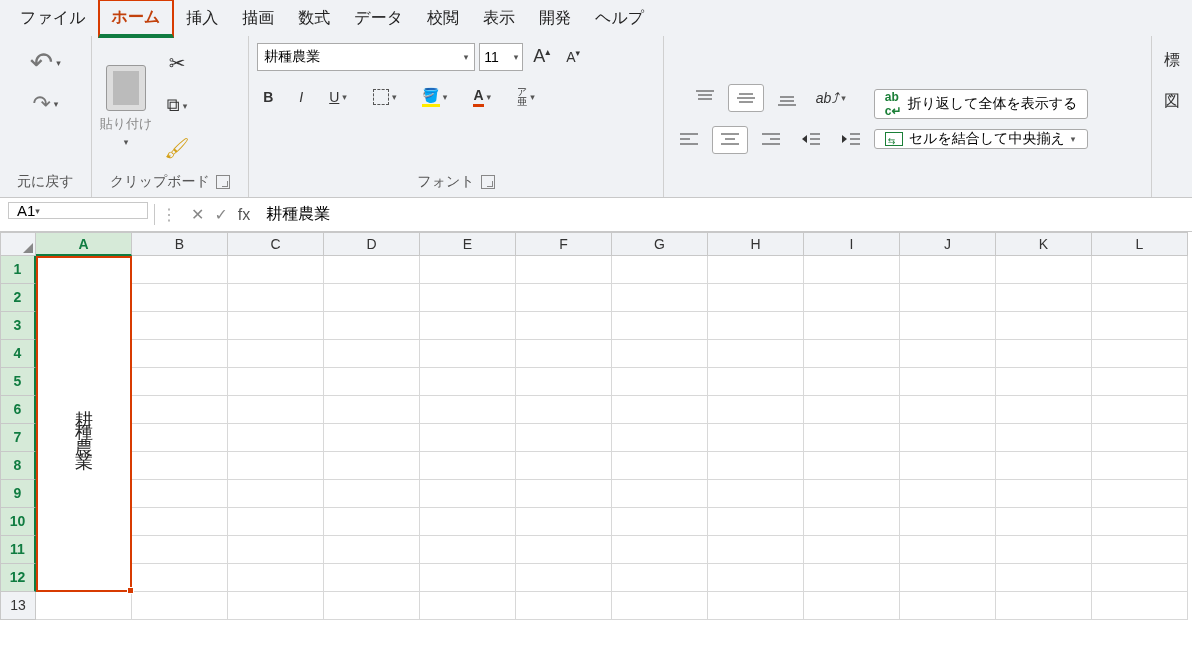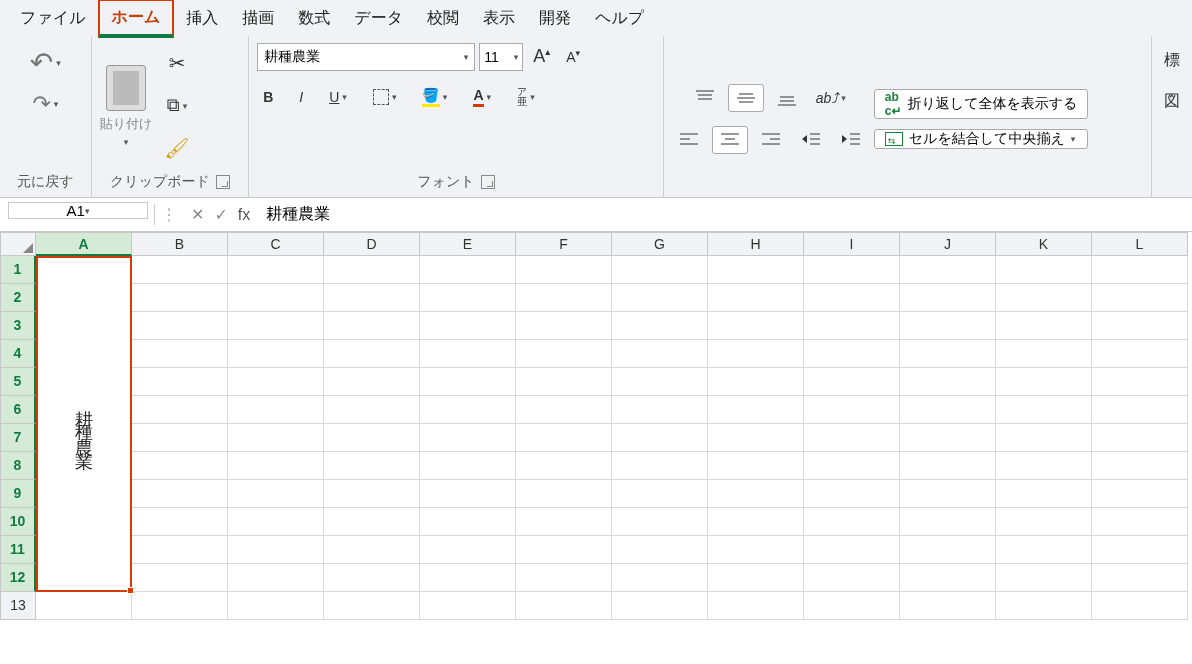--- a/index.html
+++ b/index.html
@@ -31,21 +31,21 @@
 .paste-icon { width: 40px; height: 46px; background: linear-gradient(#bbb,#bbb) center/26px 34px no-repeat, #ddd; border: 1px solid #999; border-radius: 3px; }
 
 .font-select { width: 218px; height: 28px; border: 1px solid #aaa; background: #fff; display: flex; align-items: center; padding: 0 6px; font-size: 14px; justify-content: space-between; }
 .size-select { width: 44px; height: 28px; border: 1px solid #aaa; background: #fff; display: flex; align-items: center; justify-content: space-between; padding: 0 4px; font-size: 14px; }
 .align-icon { width: 22px; height: 18px; }
 
 .wrap-btn { display: flex; align-items: center; gap: 6px; border: 1px solid #aaa; background: #fff; padding: 0 10px; font-size: 14px; border-radius: 3px; cursor: pointer; }
 
 
 .formula-bar { display: flex; height: 34px; border-bottom: 1px solid #c8c8c8; align-items: stretch; background: #fff; }
-.name-box { width: 140px; border: 1px solid #c8c8c8; display: flex; align-items: center; padding: 0 8px; font-size: 15px; justify-content: center; margin: 4px 6px 12px 8px; }
+.name-box { width: 140px; border: 1px solid #c8c8c8; display: flex; align-items: center; padding: 0 8px; font-size: 15px; justify-content: flex-start; margin: 4px 6px 12px 8px; }
 .fx-box { display: flex; align-items: center; gap: 10px; padding: 0 8px; color: #888; }
 .fx-input { flex: 1; border: none; outline: none; font-size: 16px; padding: 0 8px; }
 
 
 .grid { position: relative; }
 .col-headers { display: flex; height: 24px; }
 .corner { width: 36px; border: 1px solid #c8c8c8; background: #f0f2f5; position: relative; }
 .corner::after { content: ""; position: absolute; right: 2px; bottom: 2px; width: 0; height: 0; border-left: 10px solid transparent; border-bottom: 10px solid #888; }
 .col-h { width: 96px; border: 1px solid #c8c8c8; border-left: none; background: #f0f2f5; text-align: center; font-size: 14px; line-height: 22px; color: #333; cursor: pointer; }
 .col-h.sel { background: #d6ead8; border-bottom: 2px solid #107c41; color: #107c41; font-weight: 600; }

